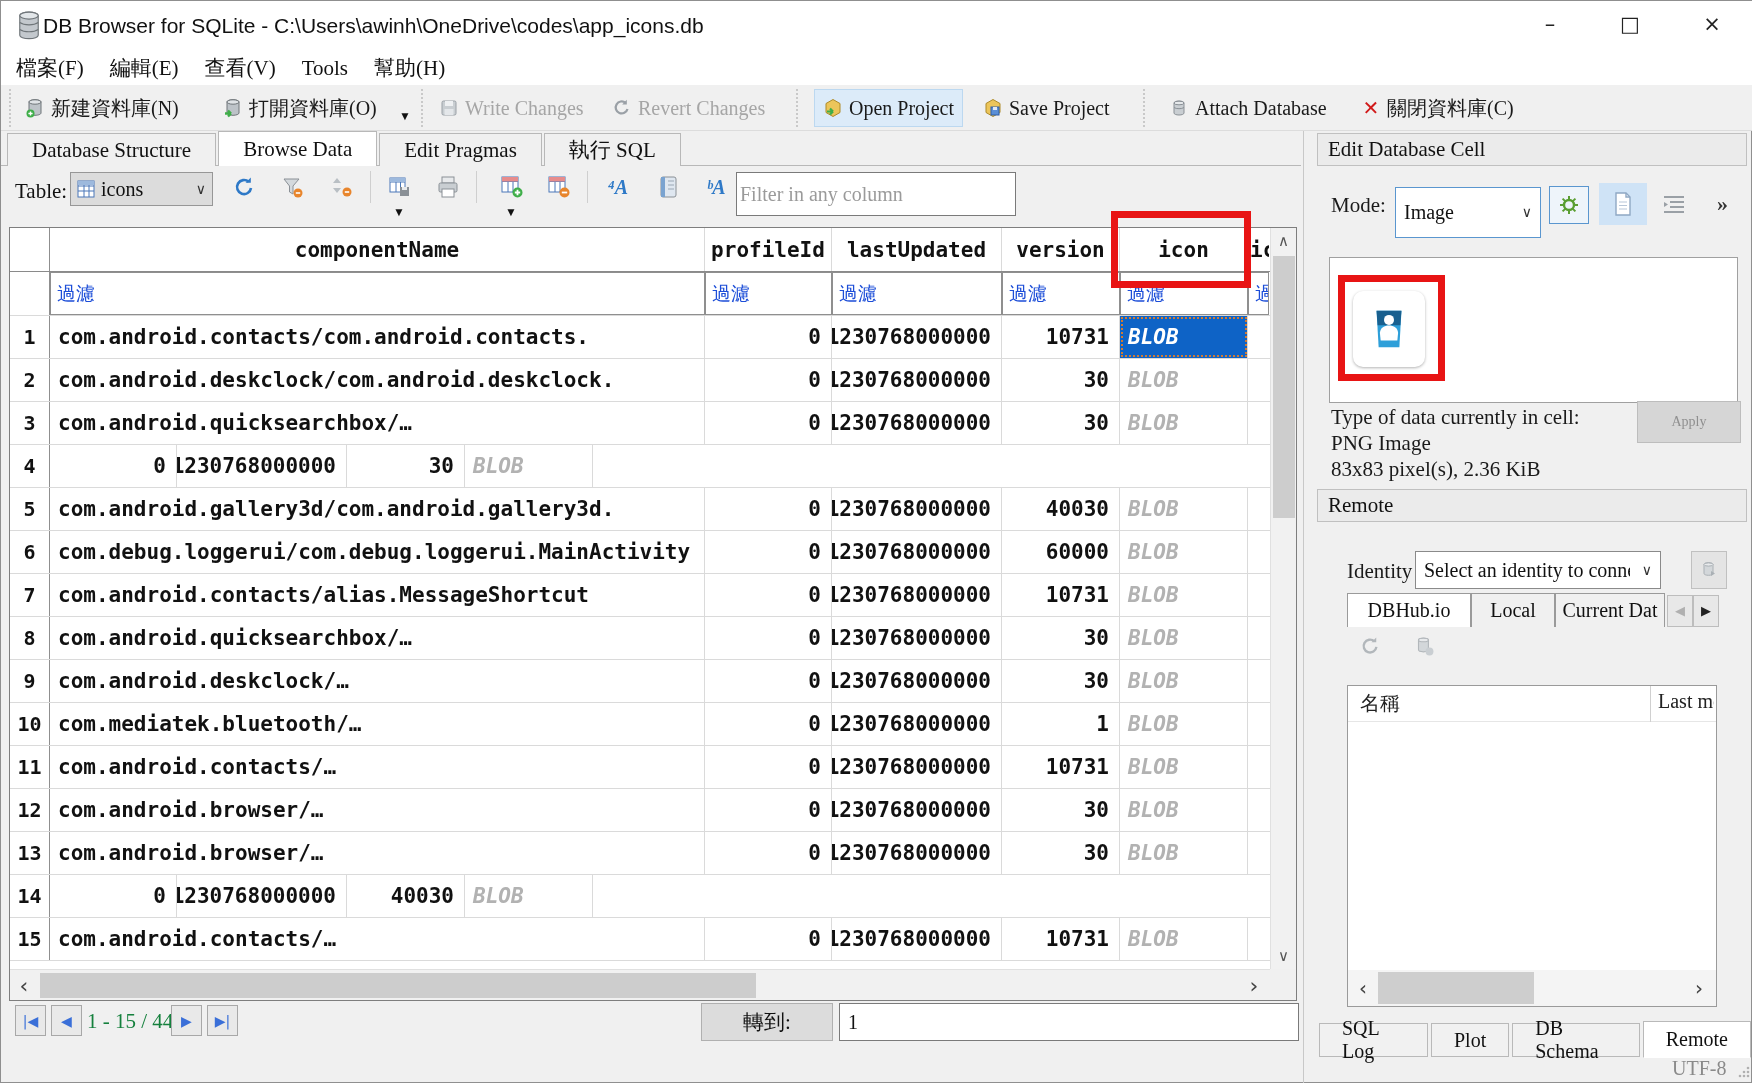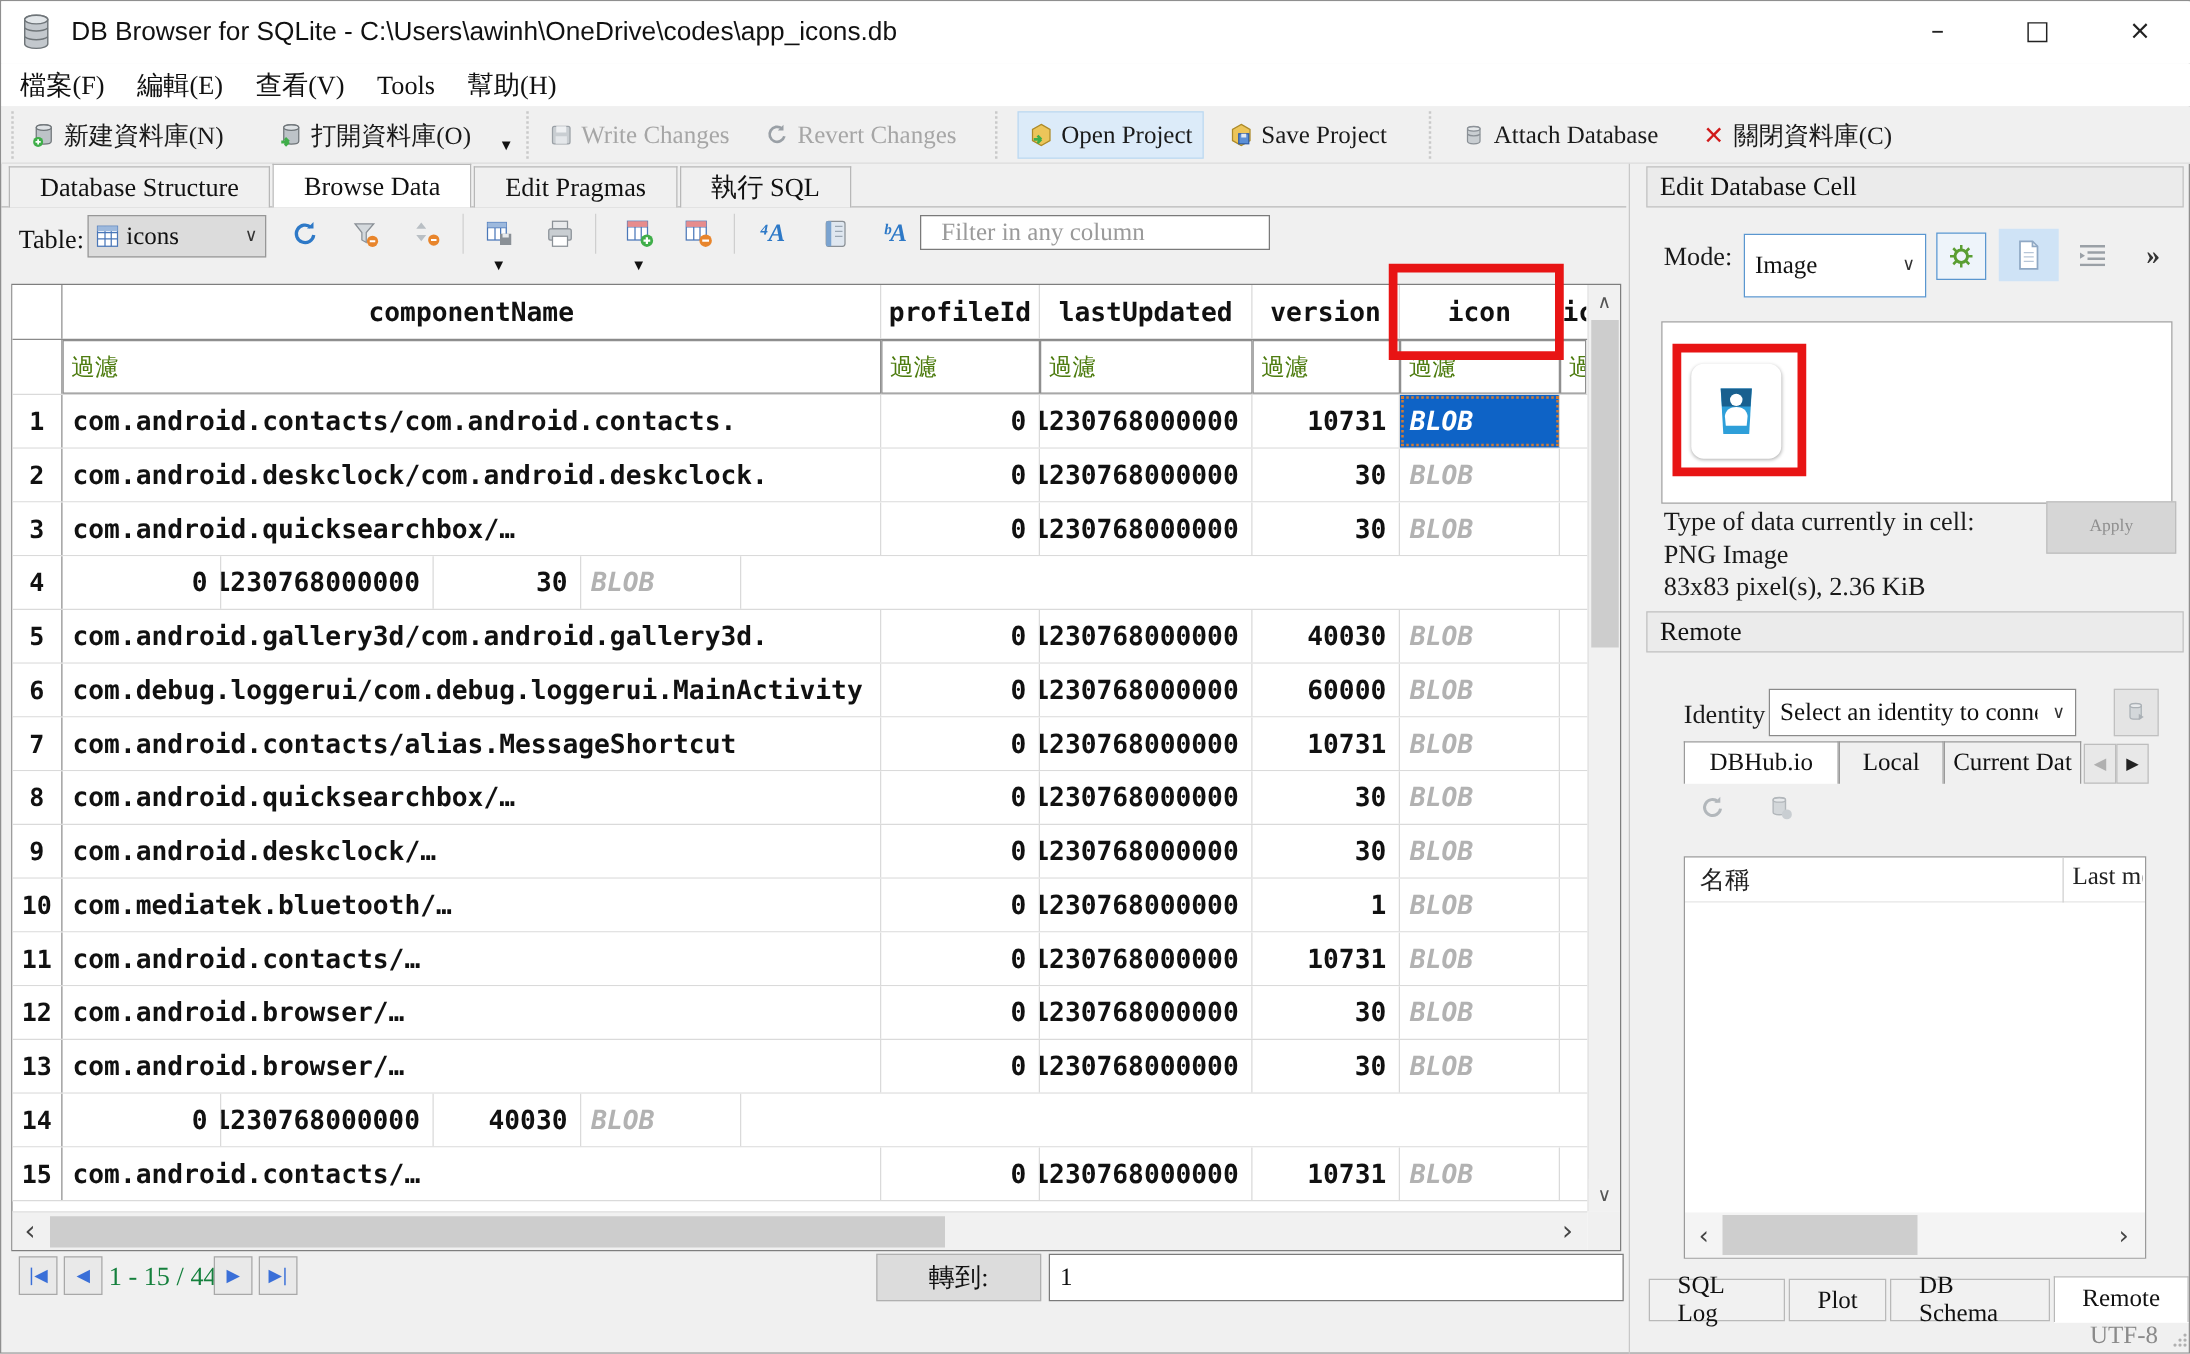--- a/index.html
+++ b/index.html
@@ -2,21 +2,21 @@
 <html><head>
 <meta charset="utf-8">
 <style>
 *{margin:0;padding:0;box-sizing:border-box}
 html,body{width:1752px;height:1083px}
 body{font-family:"Liberation Serif","DejaVu Serif",serif;background:#f0f0f0;position:relative;overflow:hidden}
 .app{position:absolute;left:0;top:0;width:1752px;height:1083px;background:#f0f0f0;border:1px solid #8f8f8f}
 .abs{position:absolute}
 
 .titlebar{left:0;top:0;width:1752px;height:50px;background:#fff;display:flex;align-items:center}
-.title-text{font-family:"Liberation Sans","DejaVu Sans",sans-serif;font-size:21px;color:#111;margin-left:14px}
+.title-text{font-family:"Liberation Sans","DejaVu Sans",sans-serif;font-size:21px;color:#111;margin-left:0}
 .appicon{width:28px;height:30px;margin-left:14px}
 .winbtn{position:absolute;top:6px;width:46px;height:34px;display:flex;align-items:center;justify-content:center;font-size:21px;color:#222;font-family:"DejaVu Sans",sans-serif;cursor:default}
 .menubar{left:0;top:50px;width:1752px;height:34px;background:#fff;display:flex;align-items:center;gap:26px;padding-left:15px}
 .menu-item{font-size:21px;color:#111}
 
 .toolbar{left:0;top:84px;width:1752px;height:46px;background:#f0f0f0;border-bottom:1px solid #dcdcdc}
 .tbtn{position:absolute;top:4px;height:38px;display:flex;align-items:center;gap:6px;font-size:20px;color:#1a1a1a;padding:0 8px;white-space:nowrap}
 .tbtn.dis{color:#a6a6a6}
 .tbtn.hl{background:#dcebf9;border:1px solid #bcd8f0}
 .tsep{position:absolute;top:4px;height:38px;border-left:2px dotted #c9c9c9}
@@ -26,35 +26,35 @@
 .maintab-line{left:0;top:164px;width:1300px;height:0;border-top:1px solid #b8b8b8}
 .main-tabs{left:6px;top:132px;height:33px;display:flex;gap:2px}
 .main-tab{height:33px;padding:0 24px;display:flex;align-items:center;font-size:21px;color:#111;background:#f0f0f0;border:1px solid #b8b8b8;border-bottom:none}
 .main-tab.active{background:#fff;height:35px;margin-top:-2px;position:relative;z-index:3}
 
 .ctl-label{font-size:21px;color:#111}
 .dropdown{background:#dcdcdc;border:1px solid #979797;display:flex;align-items:center;font-size:20px;color:#111;gap:6px;padding:0 6px}
 .dd-chev{margin-left:auto;font-size:14px;color:#333}
 .icbtn{position:absolute;top:172px;width:28px;height:28px;display:flex;align-items:center;justify-content:center}
 .csep{position:absolute;top:170px;height:32px;border-left:1px solid #cfcfcf}
-.filter-input{position:absolute;left:735px;top:171px;width:280px;height:28px;border:1px solid #7a7a7a;background:#fff;font-family:"Liberation Serif",serif;font-size:20px;color:#333;padding:0 16px}
+.filter-input{position:absolute;left:735px;top:171px;width:280px;height:44px;border:1px solid #7a7a7a;background:#fff;font-family:"Liberation Serif",serif;font-size:20px;color:#333;padding:0 3px}
 .filter-input::placeholder{color:#9a9a9a}
 
 .table-widget{left:8px;top:226px;width:1288px;height:774px;border:1px solid #7e7e7e;background:#fff}
 .grid{position:absolute;left:0;top:0;width:1260px;font-family:"DejaVu Sans Mono","Liberation Mono",monospace}
 .g-row{display:flex;height:43px;border-bottom:1px solid #dadada;background:#fff}
 .g-head{height:44px;border-bottom:1px solid #8a8a8a}
 .g-filter{height:44px}
 .g-cell{height:100%;display:flex;align-items:center;overflow:hidden;border-right:1px solid #dadada;font-size:21px;font-weight:700;color:#111;white-space:nowrap}
 .c-g{width:40px;justify-content:center;border-right:1px solid #8f8f8f;font-size:20px}
 .c-0{width:655px}.c-1{width:127px}.c-2{width:170px}.c-3{width:118px}.c-4{width:128px}
 .c-5{width:21px;border-right:none}
 .g-h{justify-content:center}
 .g-h.clip{justify-content:flex-start;padding-left:2px}
-.f-cell{border:1px solid #8f8f8f;font-family:Liberation Mono, monospace;font-weight:400;font-size:19px;color:#4d7c0f;padding-left:6px}
+.f-cell{border:1px solid #8f8f8f;font-family:Liberation Mono, monospace;font-weight:400;font-size:19px;color:#1d4ed8;padding-left:6px}
 .tl{justify-content:flex-start;padding-left:8px}
 .tr0{justify-content:flex-end;padding-right:10px}
 .blob{justify-content:flex-start;padding-left:8px;font-style:italic;color:#b2b2b2}
 .blob.sel{background:#0e63c6;color:#fff;outline:2px dotted #cf7b35;outline-offset:-3px}
 
 .vscroll{position:absolute;left:1260px;top:0;width:26px;height:741px;background:#f1f1f1;border-left:1px solid #e0e0e0}
 .sarrow{position:absolute;width:100%;height:26px;display:flex;align-items:center;justify-content:center;font-size:15px;color:#555;background:#f1f1f1;font-family:"DejaVu Sans",sans-serif}
 .vthumb{position:absolute;left:2px;width:22px;top:28px;height:262px;background:#cdcdcd}
 .hscroll{position:absolute;left:0;top:741px;width:1260px;height:31px;background:#f1f1f1;border-top:1px solid #e0e0e0}
 .ha{position:absolute;top:0;width:28px;height:31px;display:flex;align-items:center;justify-content:center;font-size:22px;color:#444;font-family:"DejaVu Sans",sans-serif}

